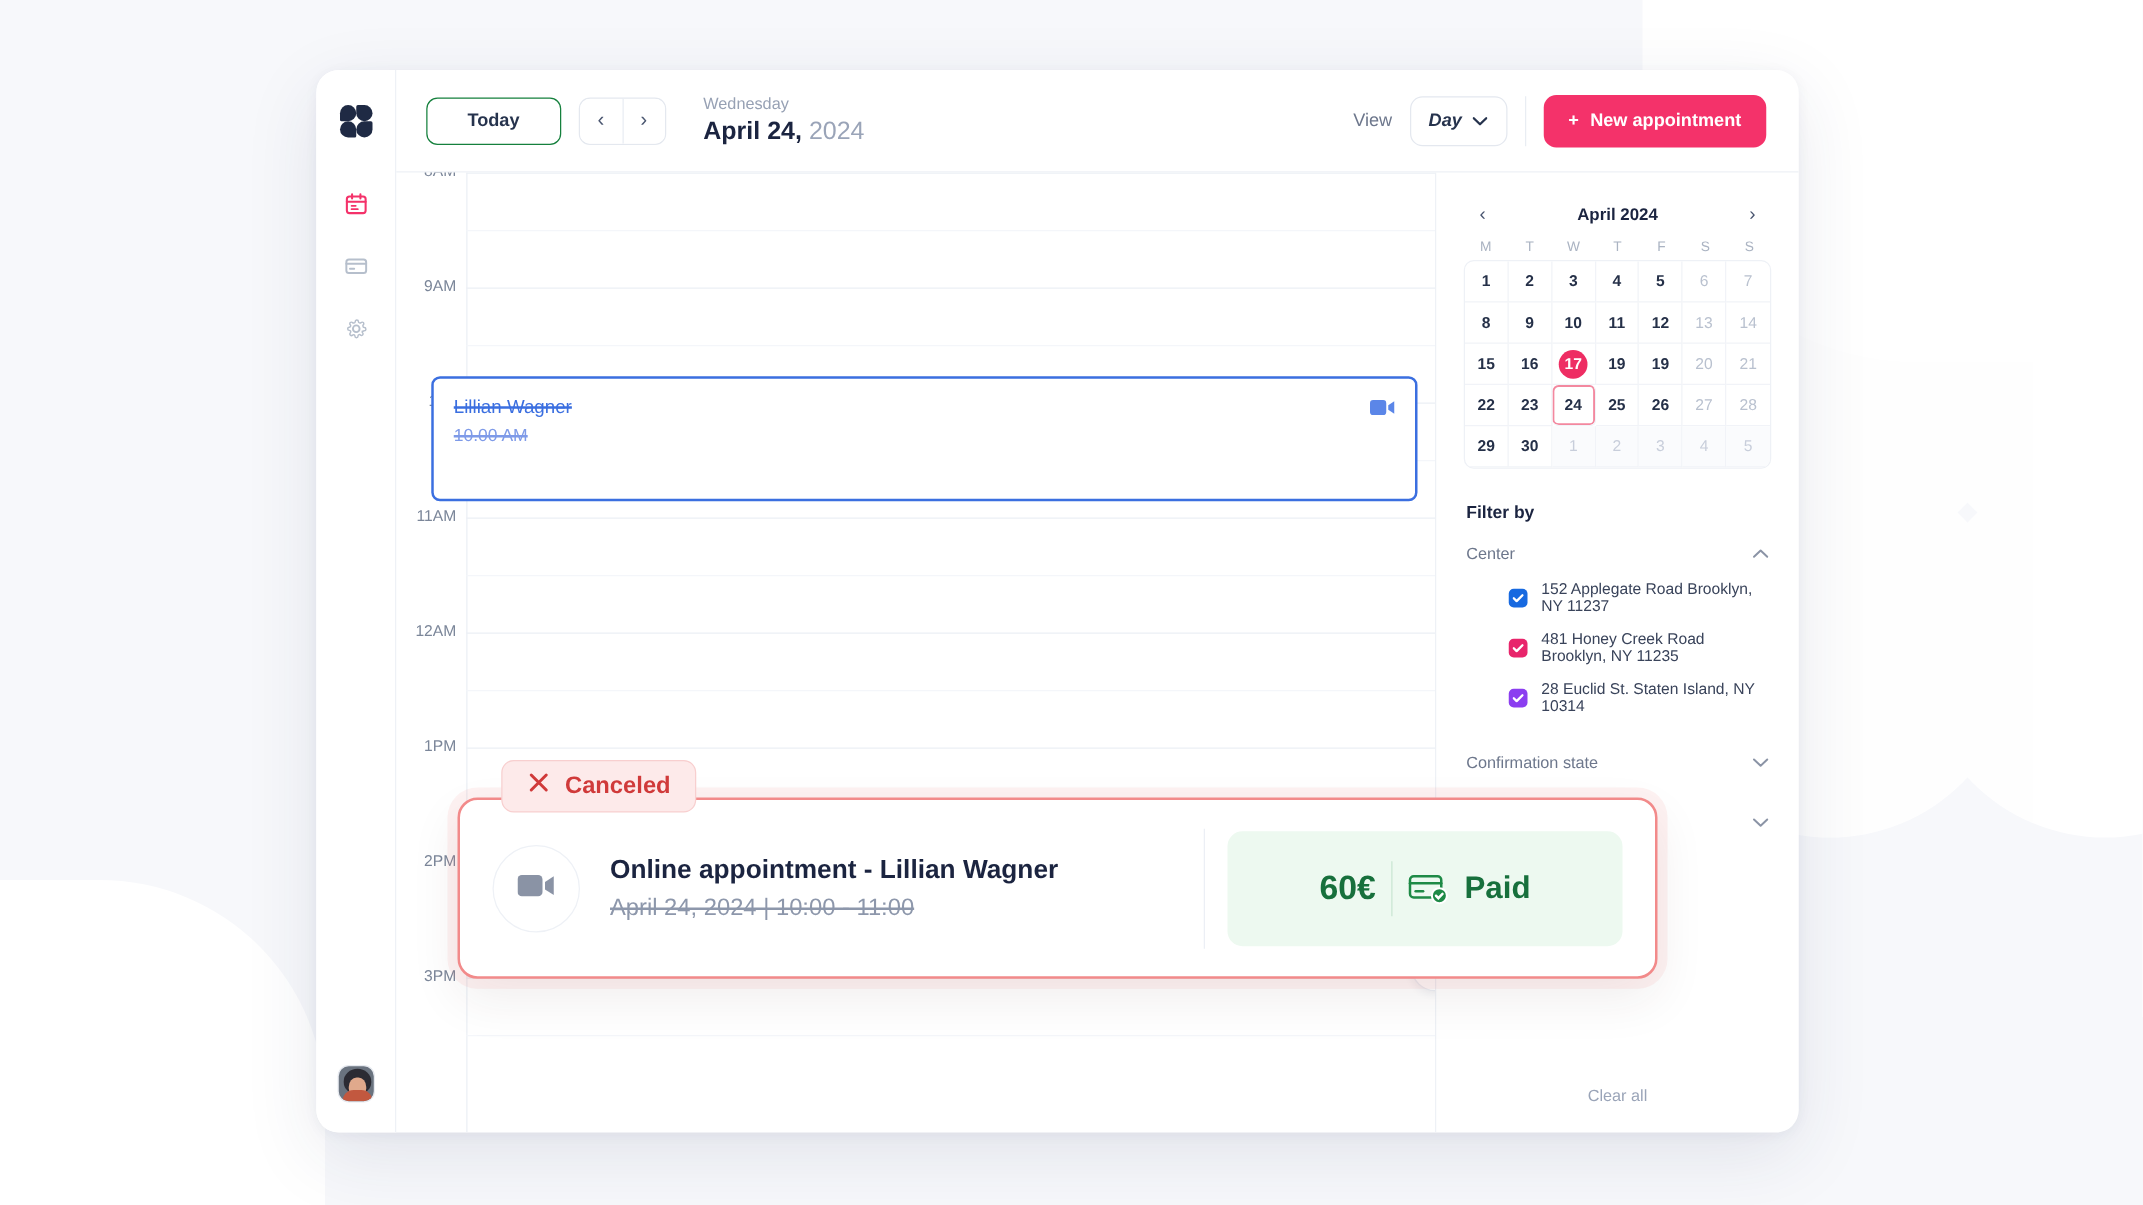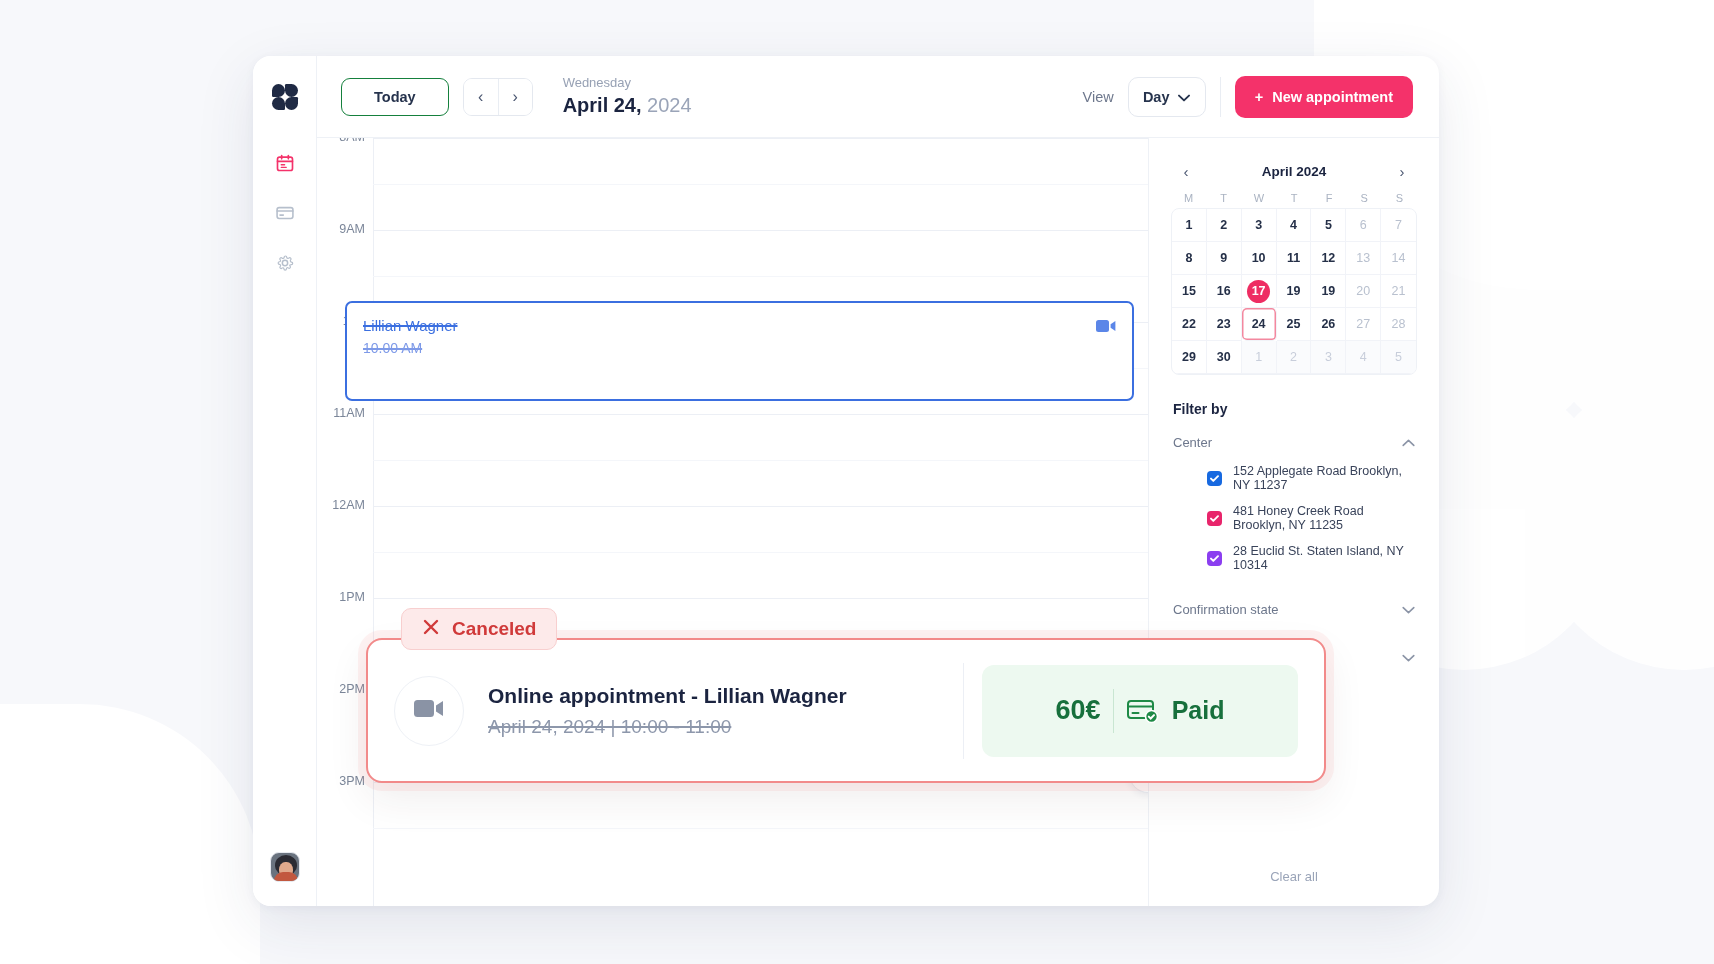--- a/index.html
+++ b/index.html
@@ -138,21 +138,21 @@
   .dateline { font-size: 20px; color: #1b2440; font-weight: bold; margin-top: 3px; }
   .dateline .year { color: #9aa4b8; font-weight: normal; }
 
   .top-right { margin-left: auto; display: flex; align-items: center; gap: 14px; }
   .view-label { font-size: 14.5px; color: #6d778c; }
   .select-day {
     height: 40px; min-width: 78px;
     border: 1px solid #e4e8ef; border-radius: 10px; background: #fff;
     display: flex; align-items: center; justify-content: center; gap: 9px;
     font-size: 14.5px; font-weight: bold; color: #26334d;
-    padding: 0 14px; cursor: pointer;
+    padding: 0 14px; cursor: pointer; font-style: italic;
   }
   .divider-v { width: 1px; height: 40px; background: #e9edf3; }
   .btn-new {
     height: 42px; padding: 0 20px;
     background: #f4326a; color: #fff;
     border: none; border-radius: 10px;
     font-size: 14.5px; font-weight: bold;
     display: flex; align-items: center; gap: 9px;
     cursor: pointer;
   }

